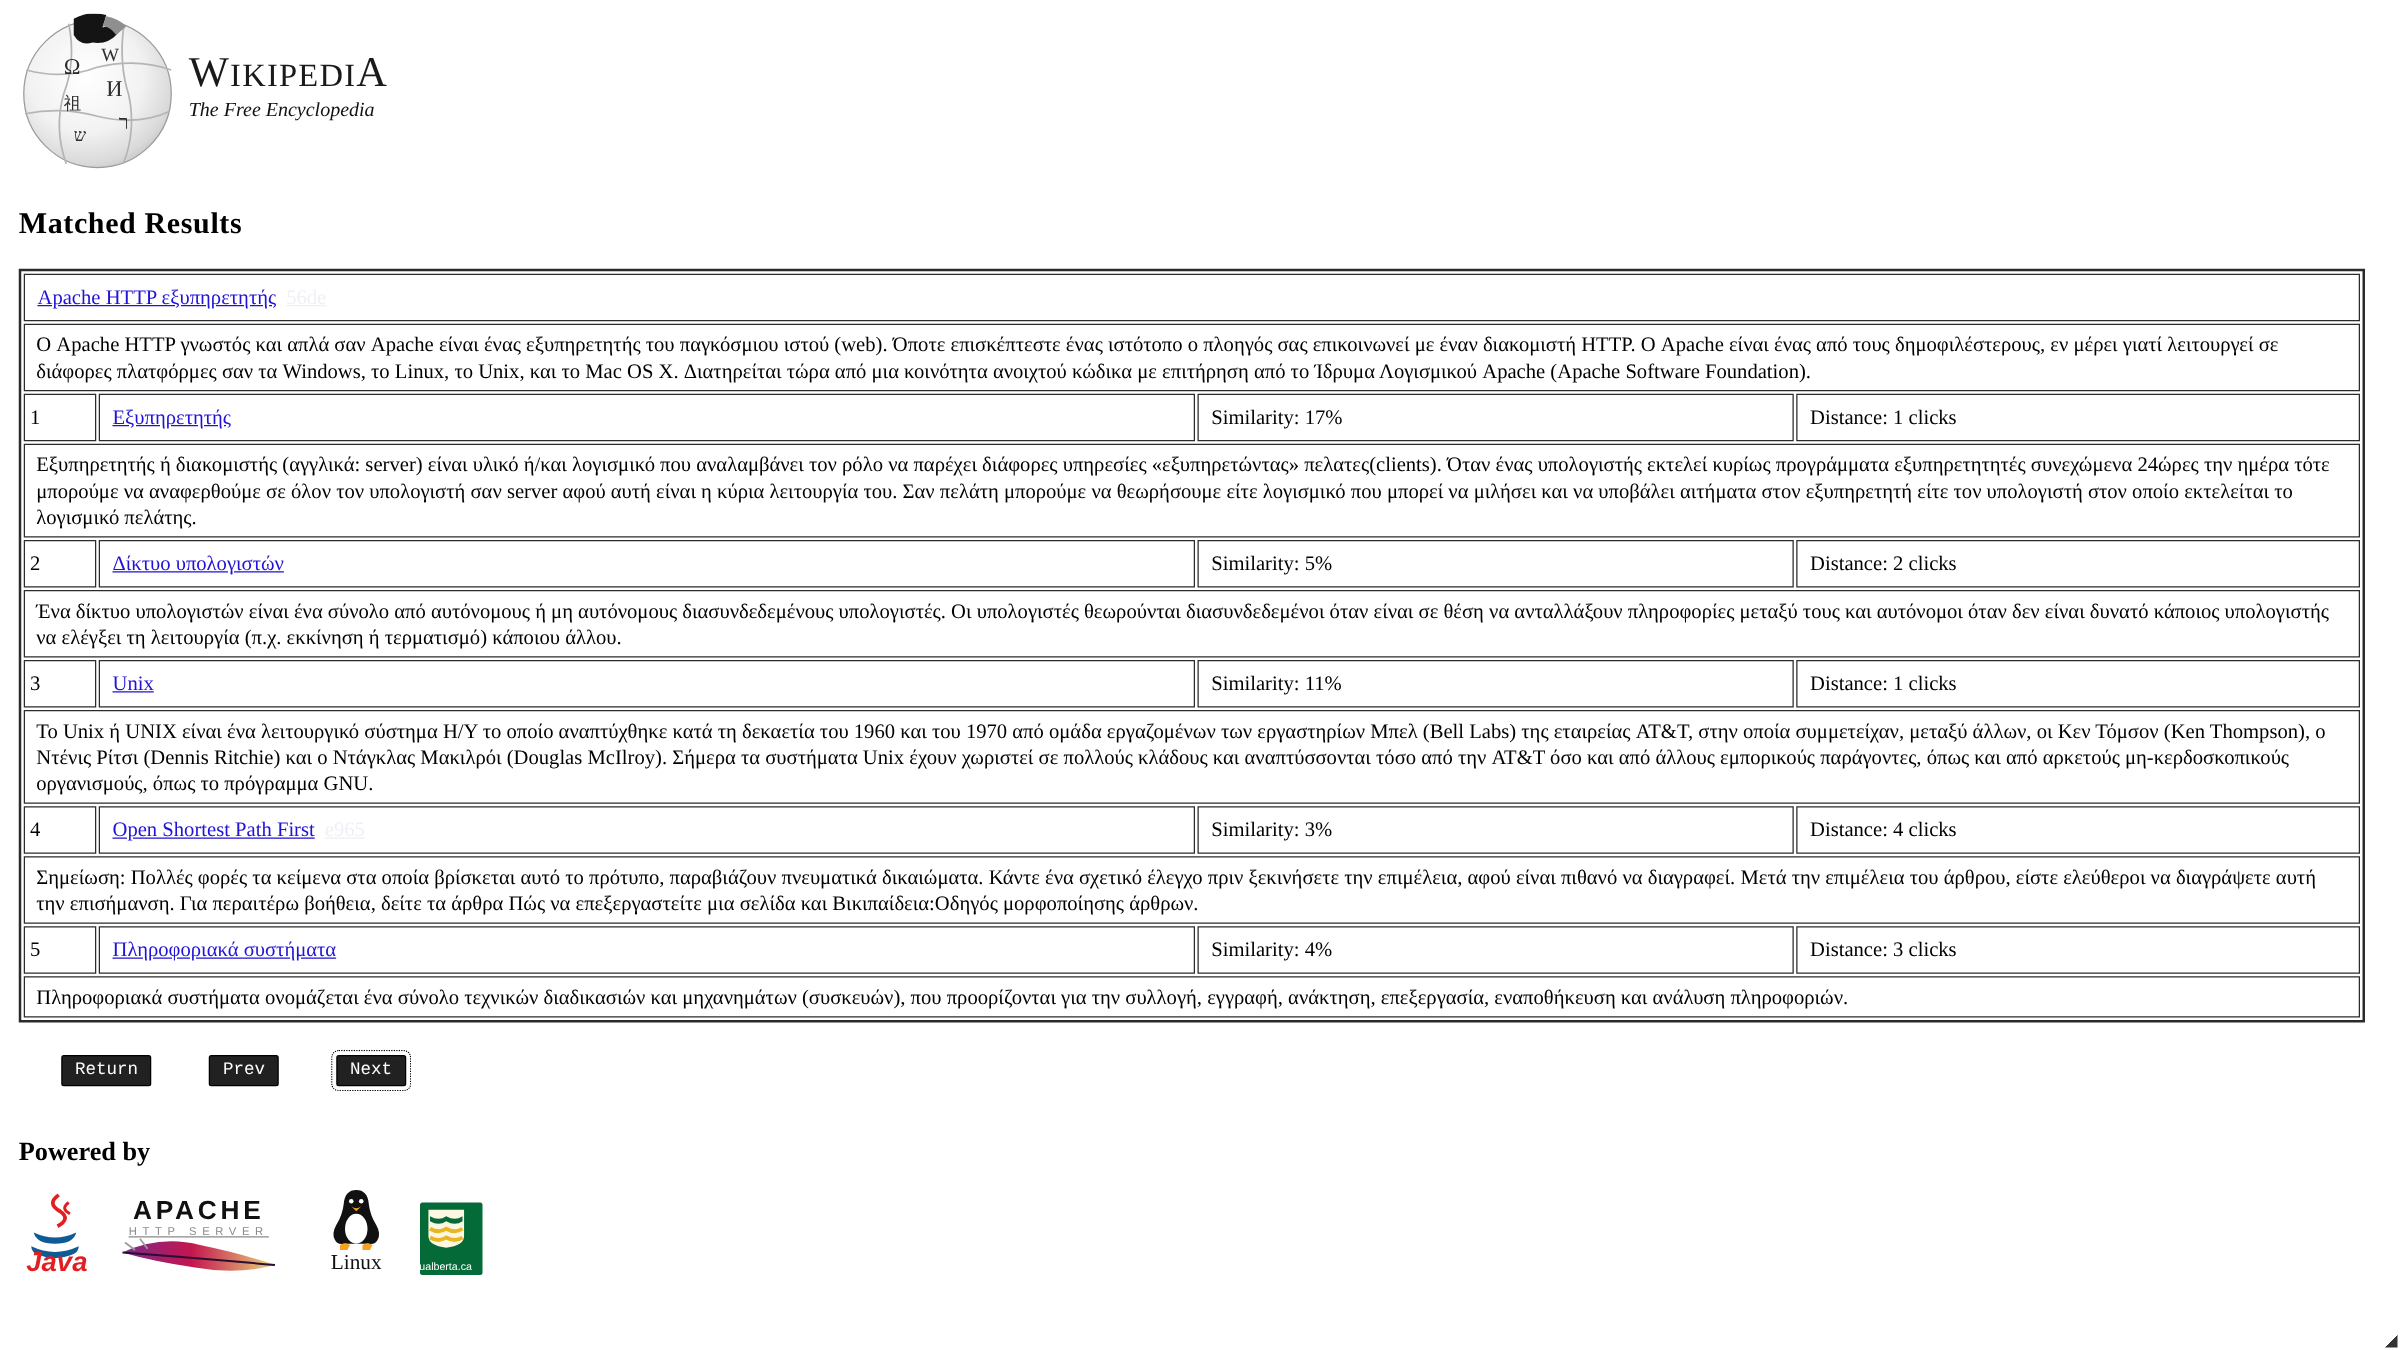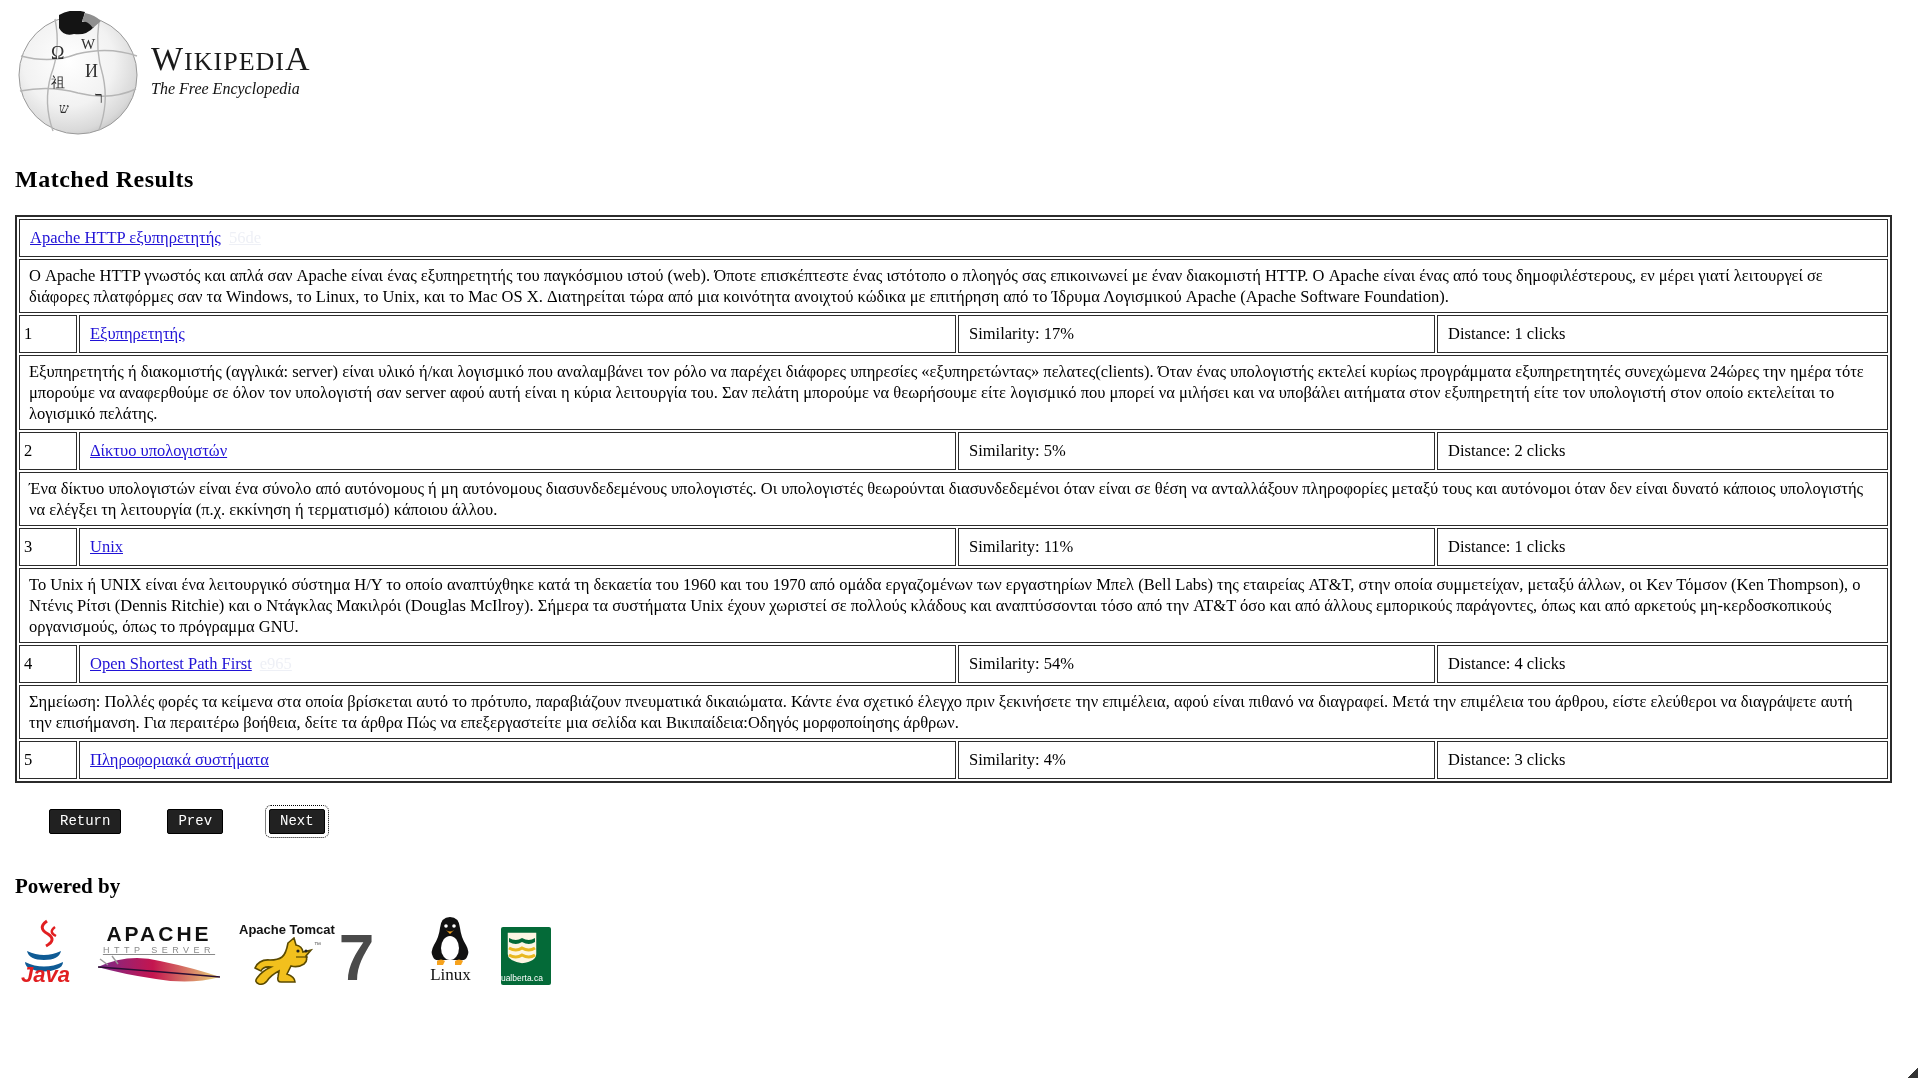--- a/index.html
+++ b/index.html
@@ -168,34 +168,37 @@
     </tr>
     <tr>
       <td class="desc-cell" colspan="4">Το Unix ή UNIX είναι ένα λειτουργικό σύστημα Η/Υ το οποίο αναπτύχθηκε κατά τη δεκαετία του 1960 και του 1970 από ομάδα εργαζομένων των εργαστηρίων Μπελ (Bell Labs) της εταιρείας AT&amp;T, στην οποία συμμετείχαν, μεταξύ άλλων, οι Κεν Τόμσον (Ken Thompson), ο Ντένις Ρίτσι (Dennis Ritchie) και ο Ντάγκλας Μακιλρόι (Douglas McIlroy). Σήμερα τα συστήματα Unix έχουν χωριστεί σε πολλούς κλάδους και αναπτύσσονται τόσο από την AT&amp;T όσο και από άλλους εμπορικούς παράγοντες, όπως και από αρκετούς μη-κερδοσκοπικούς οργανισμούς, όπως το πρόγραμμα GNU.</td>
     </tr>
 
     <tr>
       <td class="rank-cell">4</td>
       <td class="title-cell">
         <a href="#" class="result-link">Open Shortest Path First</a><span class="faint-id">e965</span>
       </td>
-      <td class="sim-cell">Similarity: 54%</td>
+      <td class="sim-cell">Similarity: 3%</td>
       <td class="dist-cell">Distance: 4 clicks</td>
     </tr>
     <tr>
       <td class="desc-cell" colspan="4">Σημείωση: Πολλές φορές τα κείμενα στα οποία βρίσκεται αυτό το πρότυπο, παραβιάζουν πνευματικά δικαιώματα. Κάντε ένα σχετικό έλεγχο πριν ξεκινήσετε την επιμέλεια, αφού είναι πιθανό να διαγραφεί. Μετά την επιμέλεια του άρθρου, είστε ελεύθεροι να διαγράψετε αυτή την επισήμανση. Για περαιτέρω βοήθεια, δείτε τα άρθρα Πώς να επεξεργαστείτε μια σελίδα και Βικιπαίδεια:Οδηγός μορφοποίησης άρθρων.</td>
     </tr>
 
     <tr>
       <td class="rank-cell">5</td>
       <td class="title-cell">
         <a href="#" class="result-link">Πληροφοριακά συστήματα</a>
       </td>
       <td class="sim-cell">Similarity: 4%</td>
       <td class="dist-cell">Distance: 3 clicks</td>
+    </tr>
+    <tr>
+      <td class="desc-cell" colspan="4">Πληροφοριακά συστήματα ονομάζεται ένα σύνολο τεχνικών διαδικασιών και μηχανημάτων (συσκευών), που προορίζονται για την συλλογή, εγγραφή, ανάκτηση, επεξεργασία, εναποθήκευση και ανάλυση πληροφοριών.</td>
     </tr>
   </tbody>
     </table>
 
   <div class="toolbar">
     <button class="btn">Return</button>
     <button class="btn">Prev</button>
     <button class="btn focused">Next</button>
   </div>
 
@@ -223,33 +226,20 @@
             <stop offset="45%" stop-color="#c4154f"></stop>
             <stop offset="100%" stop-color="#e8d87a"></stop>
           </linearGradient>
         </defs>
         <path d="M4,12 q30,-14 62,-6 q34,7 60,16 q-30,8 -64,2 q-34,-5 -58,-12z" fill="url(#fe)"></path>
         <path d="M4,12 q55,4 122,10" fill="none" stroke="#2b0d33" stroke-width="1.6"></path>
         <path d="M14,10 l-8,-6 M24,9 l-6,-8" fill="none" stroke="#9a9a9a" stroke-width="1.4"></path>
       </svg>
     </div>
 
-    <div class="tomcat-logo">
-      <div class="tomcat-col">
-        <div class="tomcat-word">Apache Tomcat</div>
-        <svg width="78" height="48" viewBox="0 0 78 48">
-          <path d="M40,6 l6,-5 2,7 q6,1 7,7 l8,-2 -5,6 q2,5 -2,8 q-6,4 -13,2 l-4,8 q8,3 8,8 l-14,0 q-4,0 -3,-5 l1,-6 q-8,4 -12,10 q-3,4 -8,3 q-5,-2 -2,-6 q5,-7 14,-11 q-8,-1 -10,4 l-6,-3 q4,-9 15,-8 q8,0 12,-3 q4,-3 6,-14z" fill="#f2c01d" stroke="#5b4a00" stroke-width="1.6"></path>
-          <circle cx="50" cy="14" r="1.6" fill="#222"></circle>
-          <circle cx="58" cy="14" r="1.6" fill="#222"></circle>
-          <path d="M48,20 l12,0" stroke="#5b4a00" stroke-width="1.2"></path>
-          <text x="66" y="10" font-size="7" fill="#555" font-family="Liberation Sans, sans-serif">™</text>
-        </svg>
-      </div>
-      <div class="tomcat-seven">7</div>
-    </div>
 
     <div class="logo-item tux-logo">
       <svg width="42" height="52" viewBox="0 0 42 52">
         <path d="M21,2 q9,0 10,11 q1,9 6,17 q4,7 1,12 q-2,4 -7,3 l-20,0 q-5,1 -7,-3 q-3,-5 1,-12 q5,-8 6,-17 q1,-11 10,-11z" fill="#111"></path>
         <ellipse cx="21" cy="33" rx="9" ry="12" fill="#fff"></ellipse>
         <circle cx="17" cy="11" r="1.8" fill="#fff"></circle>
         <circle cx="25" cy="11" r="1.8" fill="#fff"></circle>
         <path d="M17,15 q4,3 8,0 l-4,4z" fill="#f6a21d"></path>
         <path d="M8,46 q4,-3 8,0 l-2,4 -6,0z" fill="#f6a21d"></path>
         <path d="M26,46 q4,-3 8,0 l-2,4 -6,0z" fill="#f6a21d"></path>

